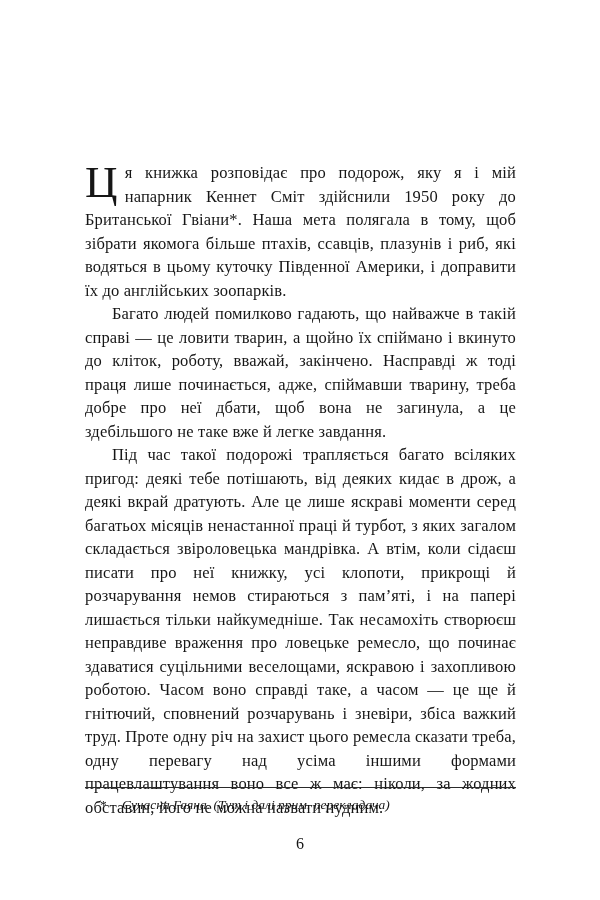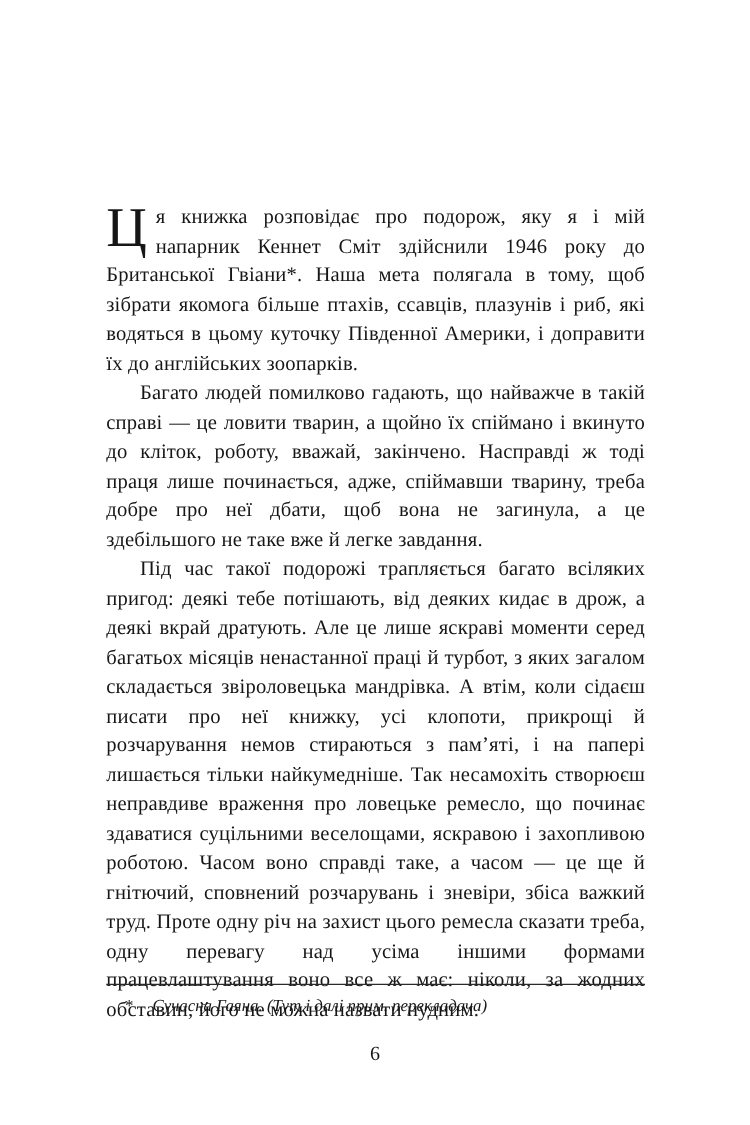--- a/index.html
+++ b/index.html
@@ -66,21 +66,21 @@
     font-size: 16px;
   }
 </style>
 </head>
 <body>
 
 <div class="page">
 
   <main class="text-block">
     <p class="para first">
-      <span class="dropcap">Ц</span><span>я книжка розповідає про подорож, яку я і мій напарник Кеннет Сміт здійснили 1946 року до Британської Гвіани*. Наша мета полягала в тому, щоб зібрати якомога більше птахів, ссавців, плазунів і риб, які водяться в цьому куточку Південної Америки, і доправити їх до англійських зоопарків.</span>
+      <span class="dropcap">Ц</span><span>я книжка розповідає про подорож, яку я і мій напарник Кеннет Сміт здійснили 1950 року до Британської Гвіани*. Наша мета полягала в тому, щоб зібрати якомога більше птахів, ссавців, плазунів і риб, які водяться в цьому куточку Південної Америки, і доправити їх до англійських зоопарків.</span>
     </p>
     <p class="para">Багато людей помилково гадають, що найважче в такій справі — це ловити тварин, а щойно їх спіймано і вкинуто до кліток, роботу, вважай, закінчено. Насправді ж тоді праця лише починається, адже, спіймавши тварину, треба добре про неї дбати, щоб вона не загинула, а це здебільшого не таке вже й легке завдання.</p>
     <p class="para">Під час такої подорожі трапляється багато всіляких пригод: деякі тебе потішають, від деяких кидає в дрож, а деякі вкрай дратують. Але це лише яскраві моменти серед багатьох місяців ненастанної праці й турбот, з яких загалом складається звіроловецька мандрівка. А втім, коли сідаєш писати про неї книжку, усі клопоти, прикрощі й розчарування немов стираються з пам’яті, і на папері лишається тільки найкумедніше. Так несамохіть створюєш неправдиве враження про ловецьке ремесло, що починає здаватися суцільними веселощами, яскравою і захопливою роботою. Часом воно справді таке, а часом — це ще й гнітючий, сповнений розчарувань і зневіри, збіса важкий труд. Проте одну річ на захист цього ремесла сказати треба, одну перевагу над усіма іншими формами працевлаштування воно все ж має: ніколи, за жодних обставин, його не можна назвати нудним.</p>
   </main>
 
   <footer class="footnote-block">
     <div class="footnote-rule"></div>
     <p class="footnote">
       <span class="fn-marker">*</span>
       <span class="fn-text">Сучасна Гаяна. (Тут і далі прим. перекладача)</span>

